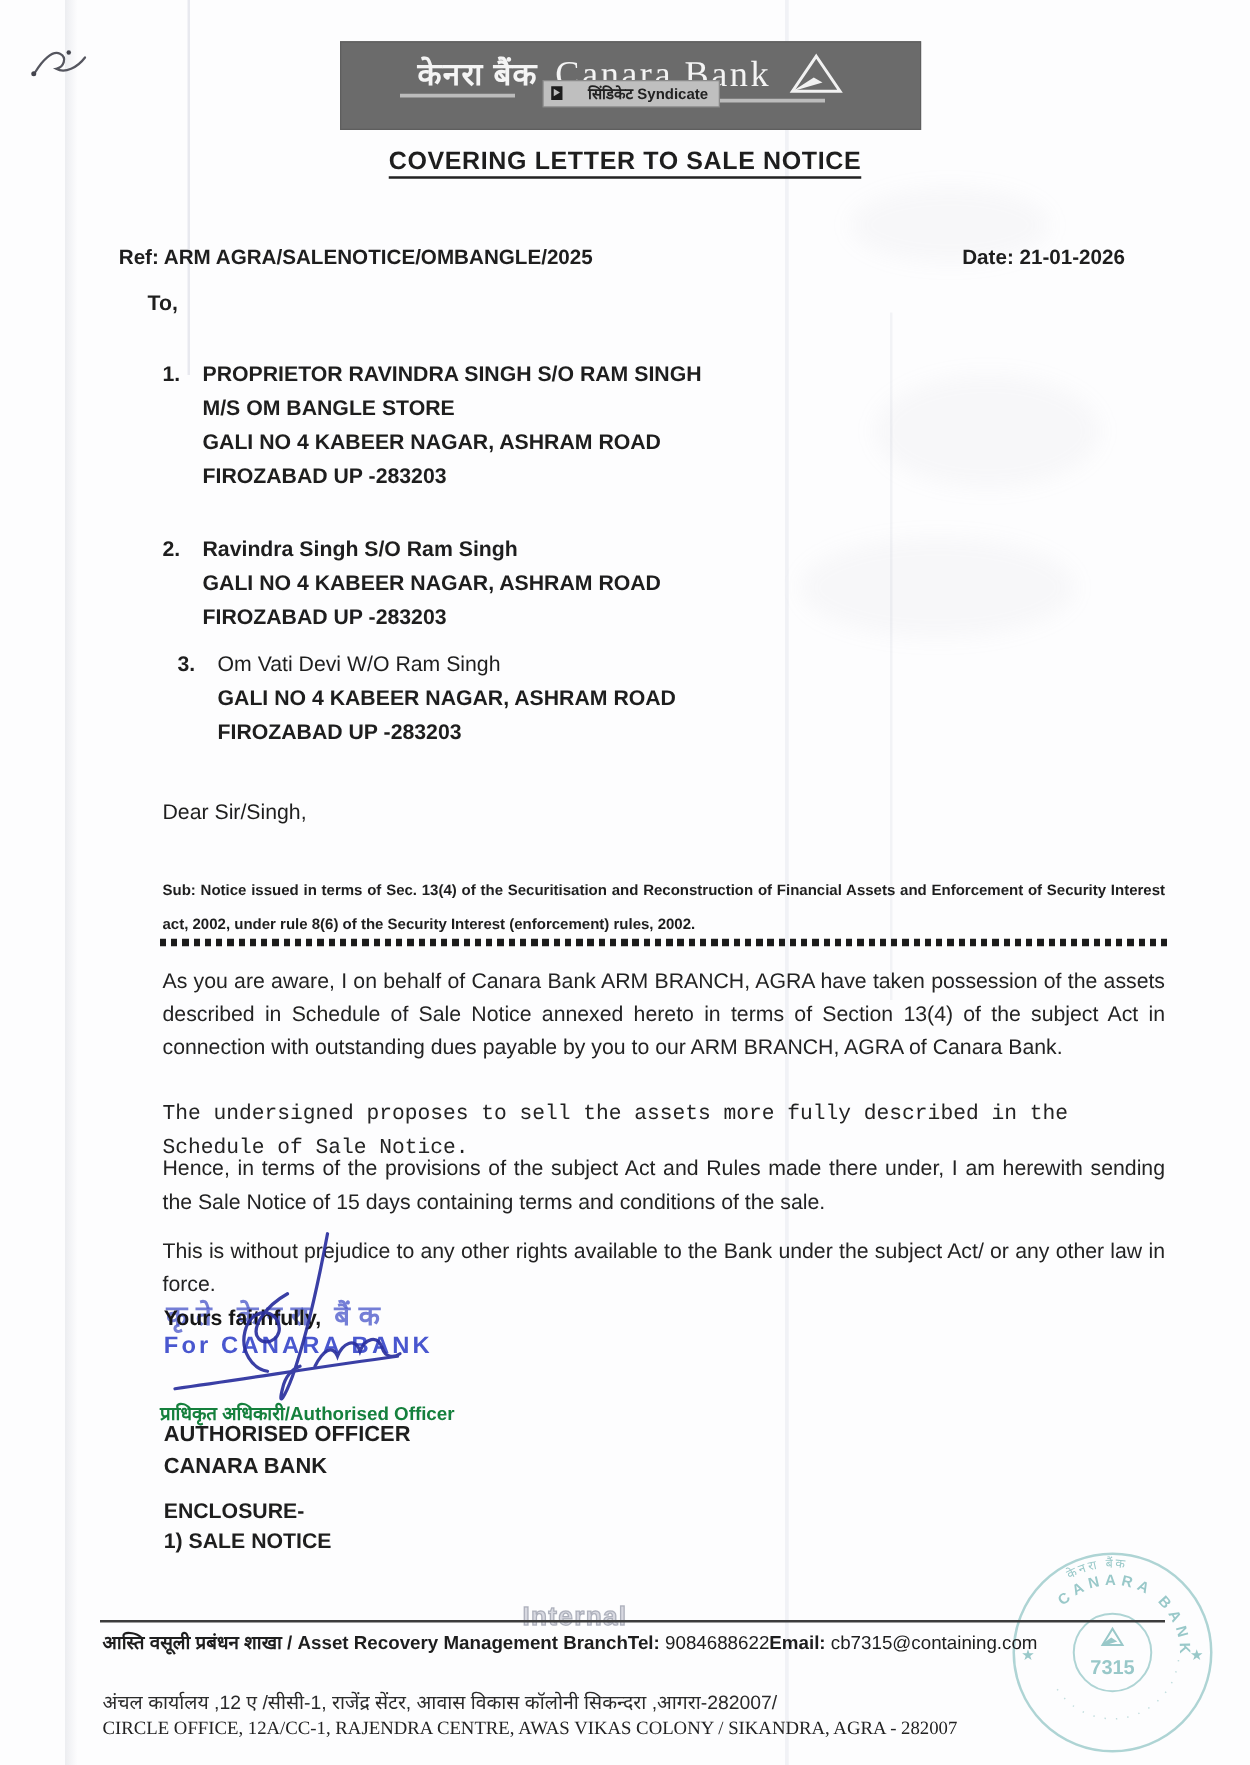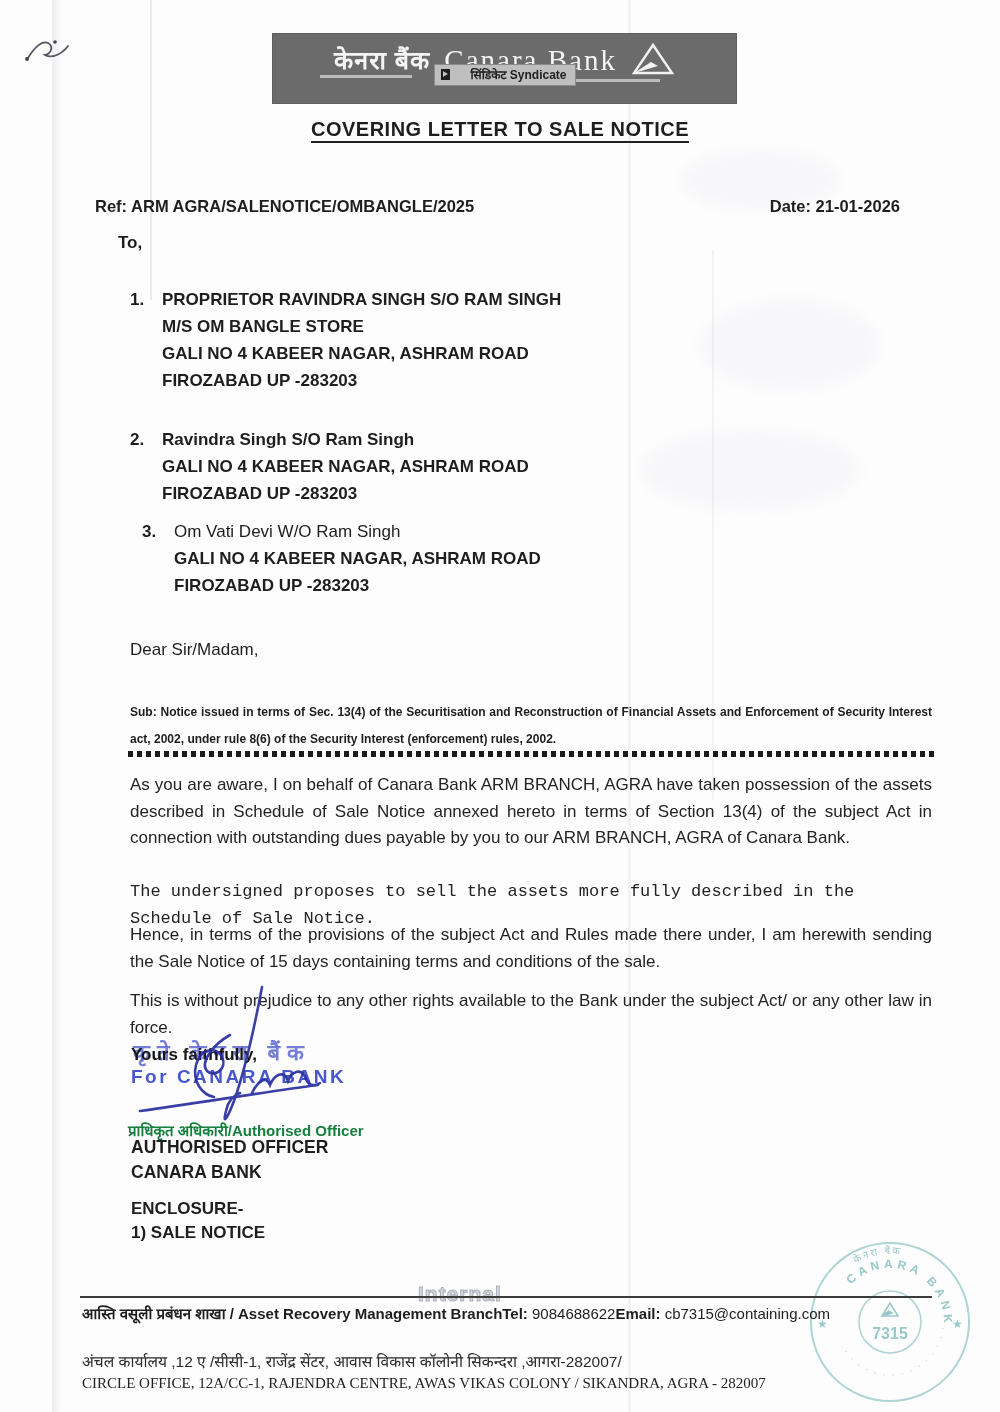--- a/index.html
+++ b/index.html
@@ -160,21 +160,21 @@
 
   <div class="recipient r3">
     <span class="num">3.</span>
     <span class="addr-lines">
       <div class="first">Om Vati Devi W/O Ram Singh</div>
       <div>GALI NO 4 KABEER NAGAR, ASHRAM ROAD</div>
       <div>FIROZABAD UP -283203</div>
     </span>
   </div>
 
-  <div class="salutation">Dear Sir/Madam,</div>
+  <div class="salutation">Dear Sir/Singh,</div>
 
   <div class="subject">Sub:  Notice issued in terms of Sec. 13(4) of the Securitisation and Reconstruction of Financial Assets and Enforcement of Security Interest act, 2002, under rule 8(6) of the Security Interest (enforcement) rules, 2002.</div>
   <div class="dotted"></div>
 
   <div class="para p1">As you are aware, I on behalf of Canara Bank ARM BRANCH, AGRA have taken possession of the assets described in Schedule of Sale Notice annexed hereto in terms of Section 13(4) of the subject Act in connection with outstanding dues payable by you to our ARM BRANCH, AGRA of Canara Bank.</div>
   <div class="para p2">The undersigned proposes to sell the assets more fully described in the Schedule of Sale Notice.</div>
   <div class="para p3">Hence, in terms of the provisions of the subject Act and Rules made there under, I am herewith sending the Sale Notice of 15 days containing terms and conditions of the sale.</div>
   <div class="para p4">This is without prejudice to any other rights available to the Bank under the subject Act/ or any other law in force.</div>
 
   <div class="stamp-hindi">कृते केनरा बैंक</div>

